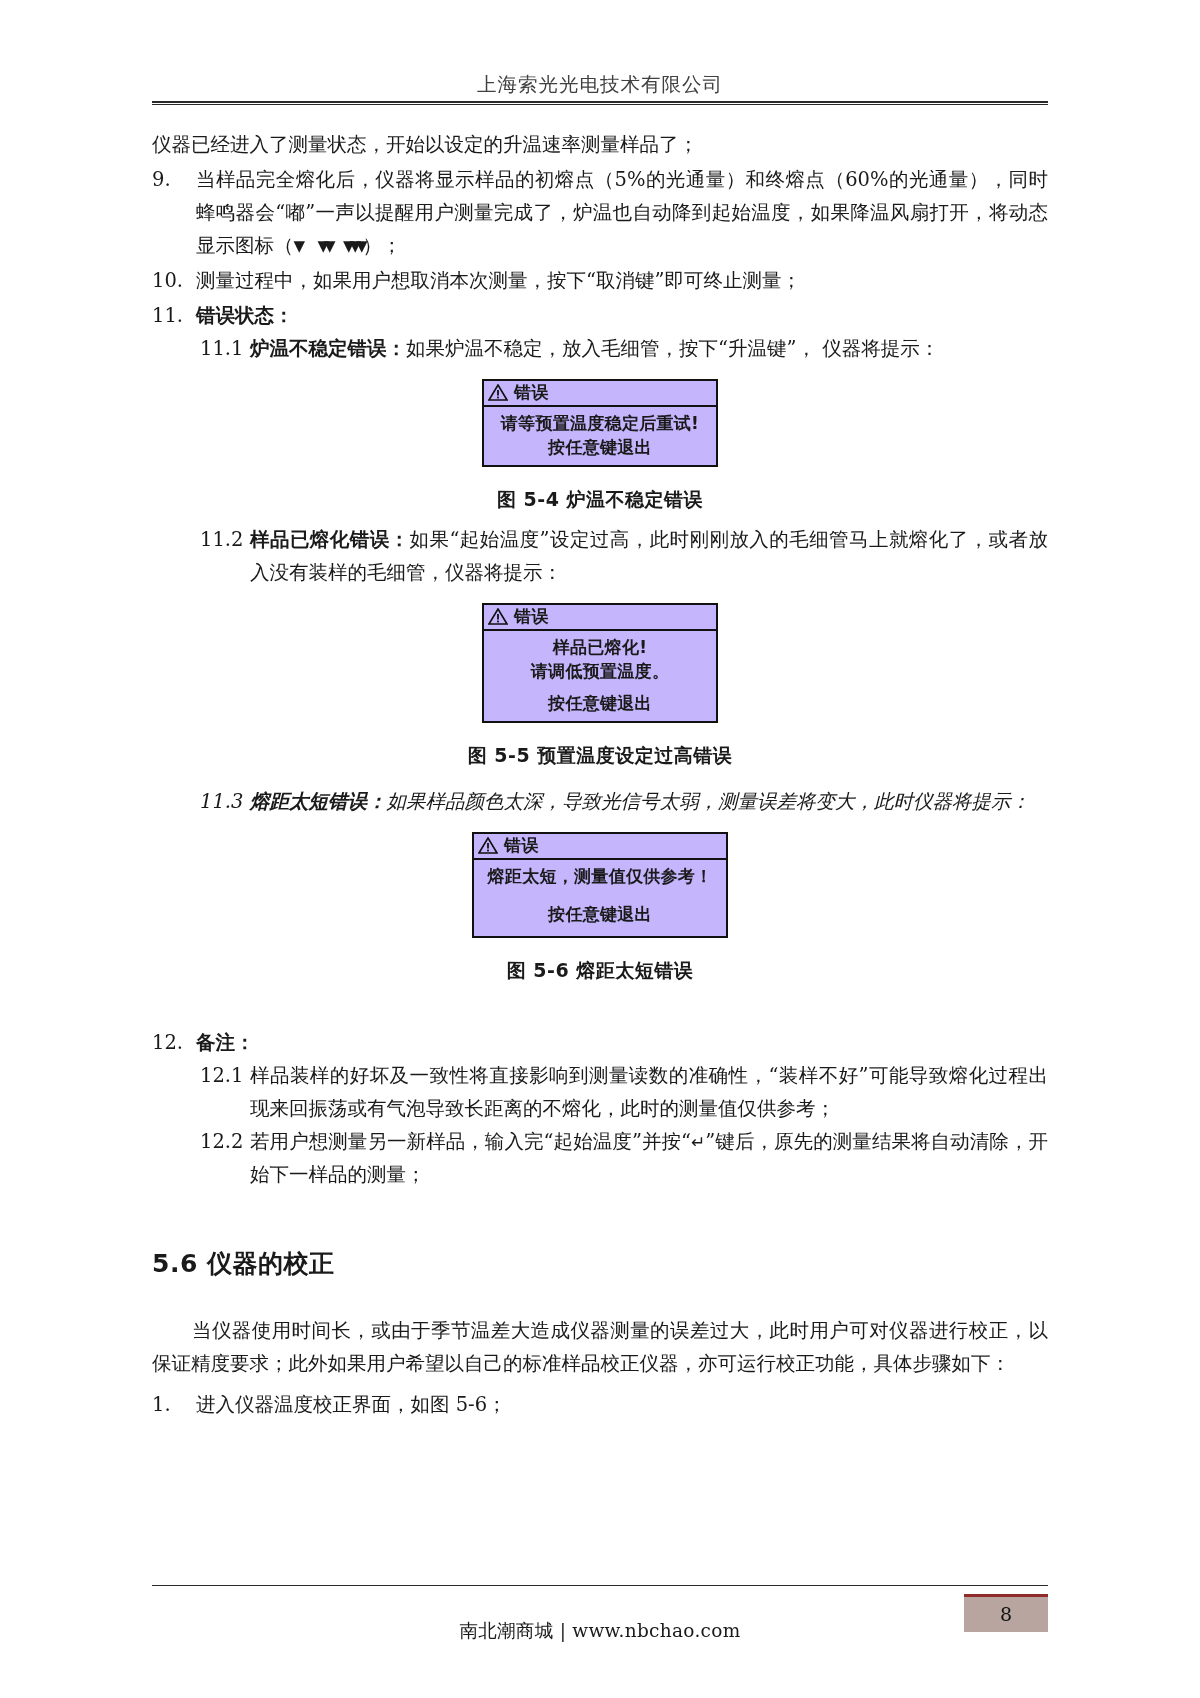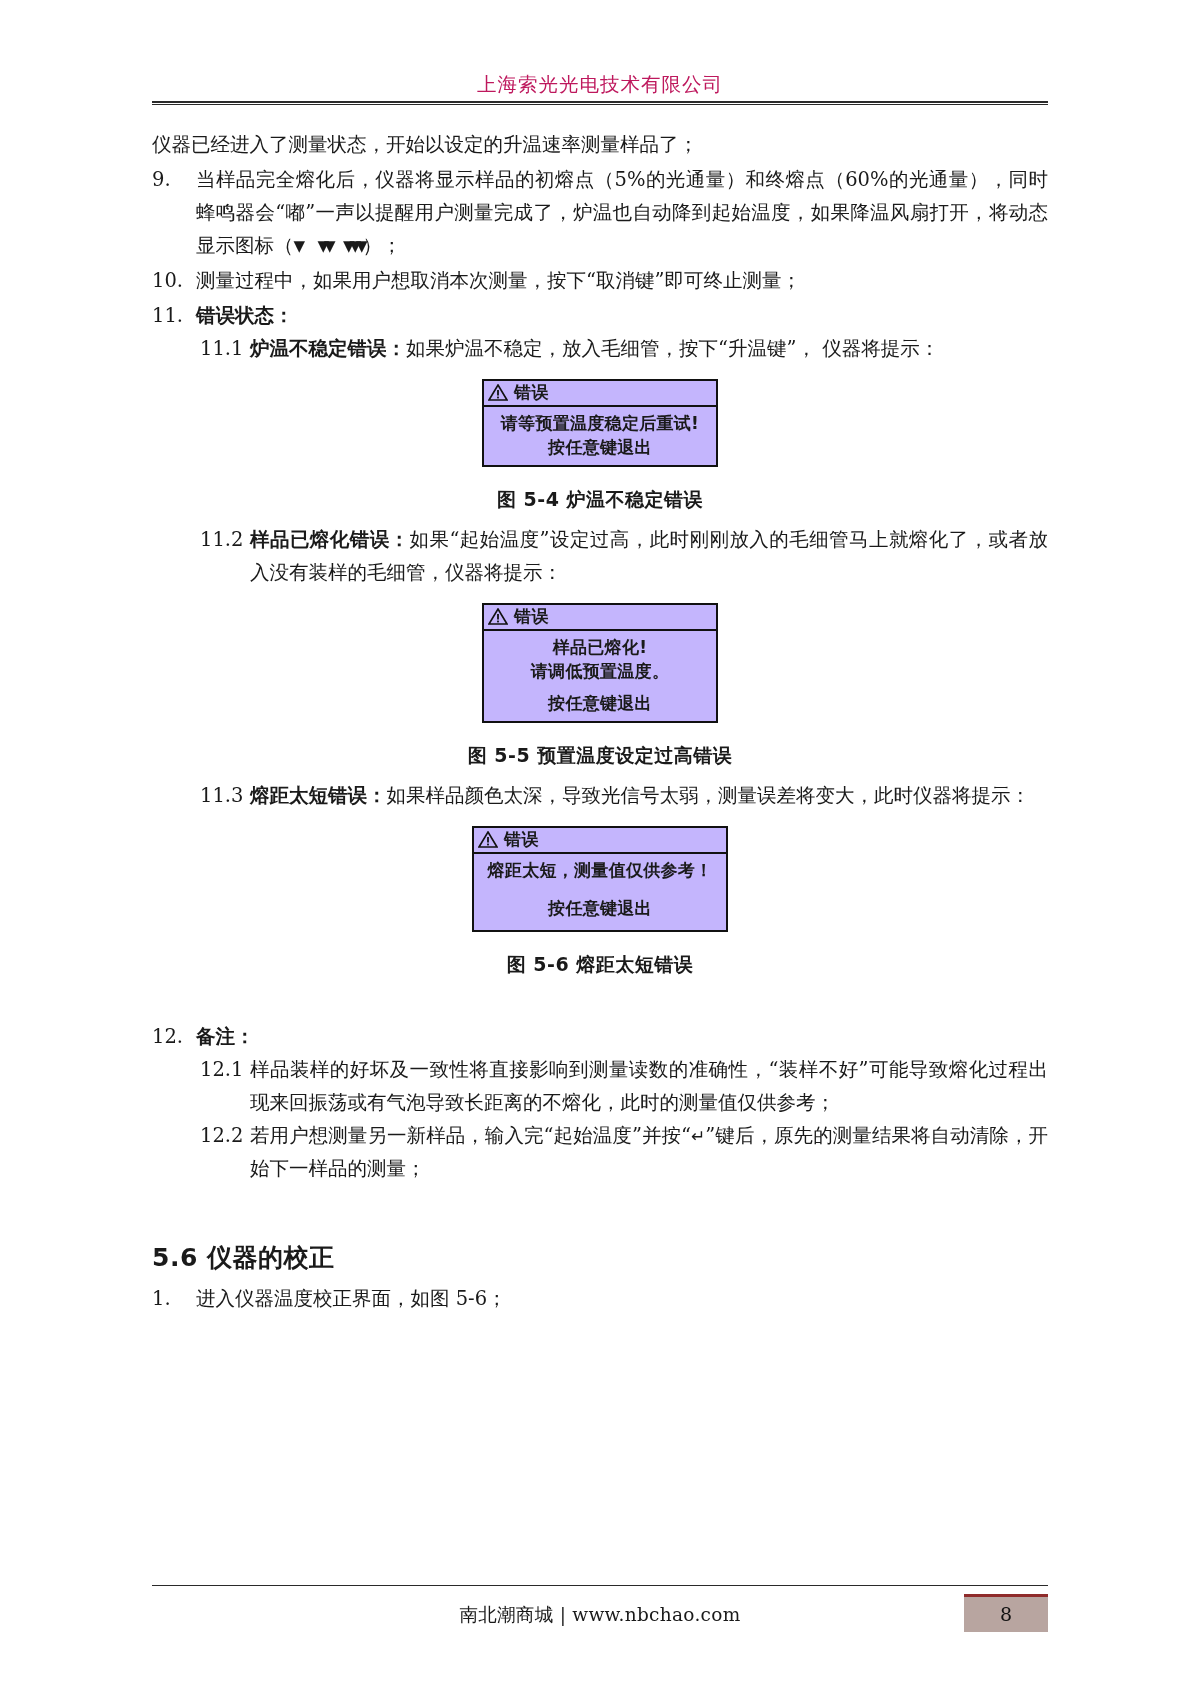--- a/index.html
+++ b/index.html
@@ -27,21 +27,21 @@
   .header {
     position: absolute;
     top: 72px;
     left: 152px;
     width: 896px;
     text-align: center;
   }
   .header-title {
     font-size: 19.5px;
     letter-spacing: 1px;
-    color: #be185d;
+    color: #404040;
     line-height: 1.3;
   }
   .header-rule {
     position: absolute;
     top: 101px;
     left: 152px;
     width: 896px;
     height: 4px;
     border-top: 2px solid #2a2a2a;
     border-bottom: 1px solid #2a2a2a;
@@ -189,21 +189,21 @@
     position: absolute;
     bottom: 60px;
     left: 152px;
     width: 896px;
     height: 44px;
   }
   .footer-text {
     position: absolute;
     left: 0;
     right: 0;
-    top: 8px;
+    top: 24px;
     text-align: center;
     font-size: 18.5px;
     letter-spacing: 0.3px;
   }
   .page-num-box {
     position: absolute;
     right: 0;
     top: 0;
     width: 84px;
     height: 38px;
@@ -296,21 +296,21 @@
         <span class="lcd-title">错误</span>
       </div>
       <div class="lcd-body">
         <div class="lcd-line">样品已熔化!</div>
         <div class="lcd-line">请调低预置温度。</div>
         <div class="lcd-line gap">按任意键退出</div>
       </div>
     </div>
     <div class="figcap">图 5-5 预置温度设定过高错误</div>
 
-    <div class="subli" style="margin-top:10px;">
+    <div class="subli" style="margin-top:16px;font-style:italic;">
       <div class="subli-num">11.3</div>
       <div class="subli-body">
         <b class="hl">熔距太短错误：</b><span>如果样品颜色太深，导致光信号太弱，测量误差将变大，此时仪器将提示：</span>
       </div>
     </div>
 
     <div class="lcd" style="width:256px;">
       <div class="lcd-titlebar">
         <svg class="warn-tri" viewBox="0 0 20 17">
           <polygon points="10,1 19,16 1,16" fill="none" stroke="#111" stroke-width="1.6"></polygon>
@@ -343,20 +343,21 @@
       <div class="subli-body">
         <span>若用户想测量另一新样品，输入完“起始温度”并按“</span><span class="arrow-glyph" style="font-size:17px;">↵</span><span>”键后，原先的测量结果将自动清除，开始下一样品的测量；</span>
       </div>
     </div>
 
     <div class="h2">
       <span>5.6</span>
       <span>仪器的校正</span>
     </div>
 
+    <div class="body-para indent-first">当仪器使用时间长，或由于季节温差大造成仪器测量的误差过大，此时用户可对仪器进行校正，以保证精度要求；此外如果用户希望以自己的标准样品校正仪器，亦可运行校正功能，具体步骤如下：</div>
 
     <div class="li" style="margin-top:8px;">
       <div class="li-num">1.</div>
       <div class="li-body">进入仪器温度校正界面，如图 5-6；</div>
     </div>
 
   </div>
 
   <div class="footer-rule"></div>
   <div class="footer">

